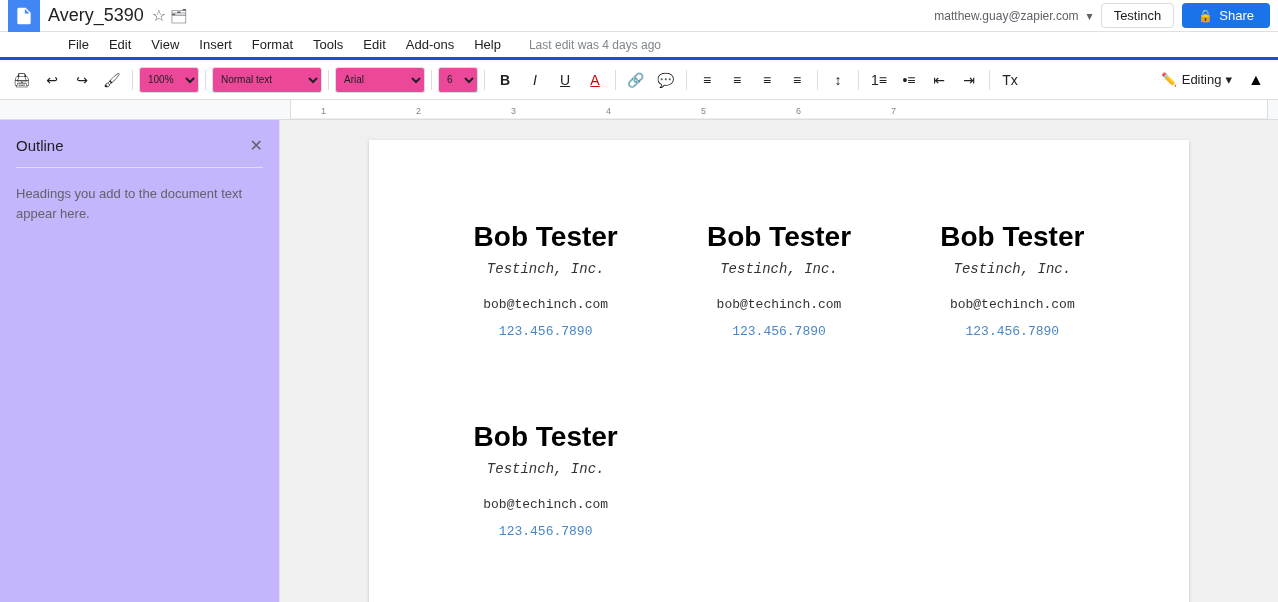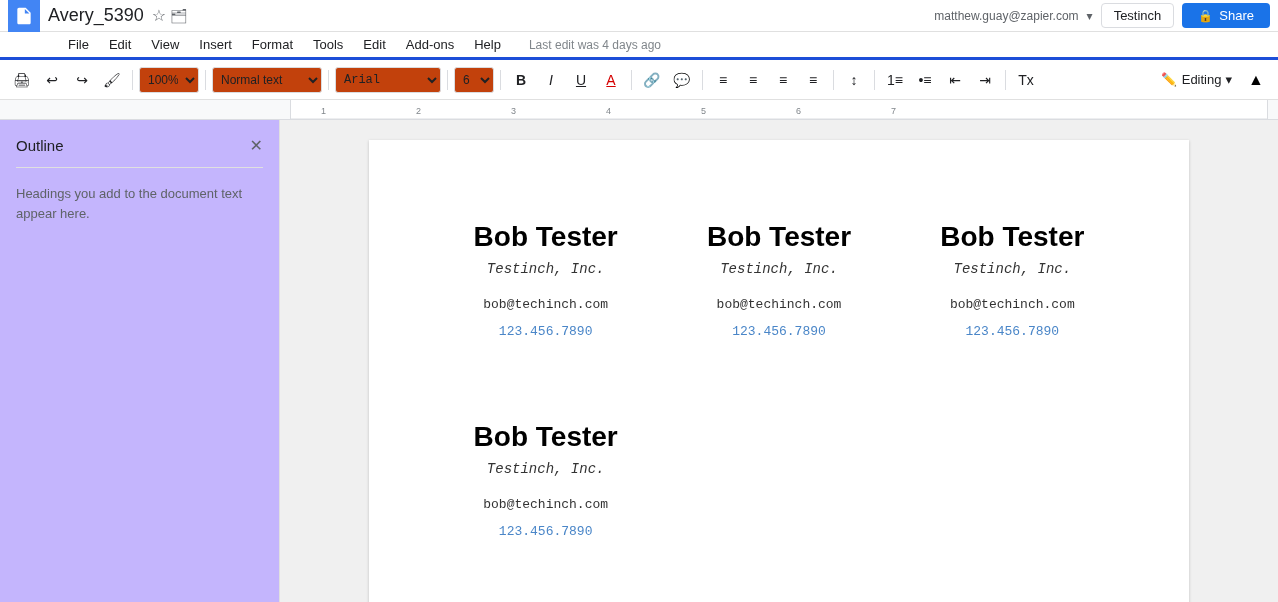--- a/index.html
+++ b/index.html
@@ -120,29 +120,29 @@
       height: 20px;
       background: #dadce0;
       margin: 0 4px;
       flex-shrink: 0;
     }
     .toolbar-select {
       height: 26px;
       border: 1px solid #dadce0;
       border-radius: 3px;
       padding: 0 4px;
-      font-size: 12px;
-      color: #202124;
-      background: #c2410c;
+      font-size: 10px;
+      color: #202124;
+      background: #ec4899;
       cursor: pointer;
       flex-shrink: 0;
     }
     #zoom-select { width: 60px; }
     #style-select { width: 110px; }
-    #font-select { width: 106px; font-family: Liberation Mono, monospace; }
+    #font-select { width: 90px; }
     #size-select { width: 40px; }
 
     .toolbar-bold { font-weight: bold; }
     .toolbar-italic { font-style: italic; }
     .toolbar-underline { text-decoration: underline; }
 
     #editing-mode {
       margin-left: auto;
       display: flex;
       align-items: center;

